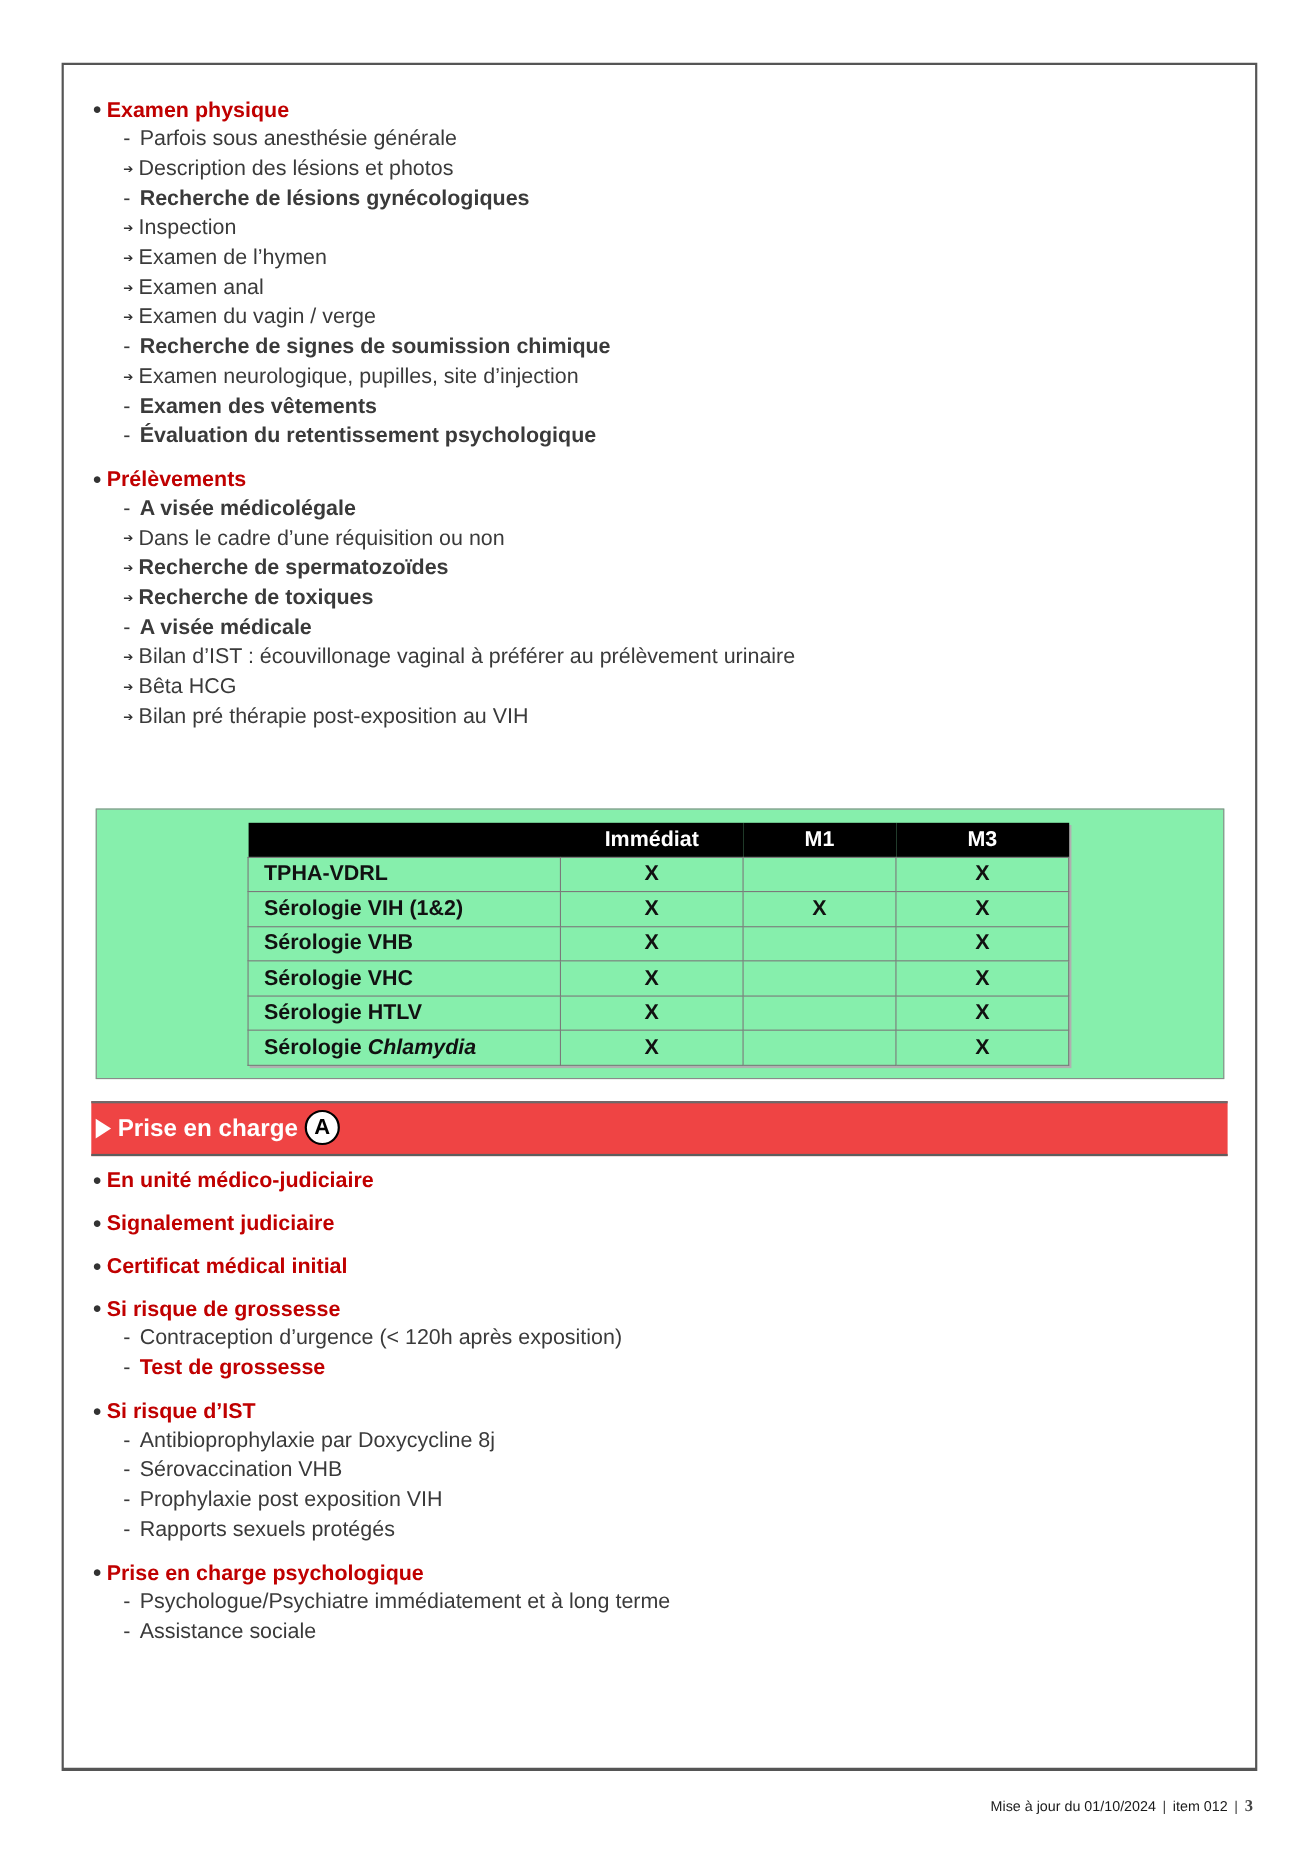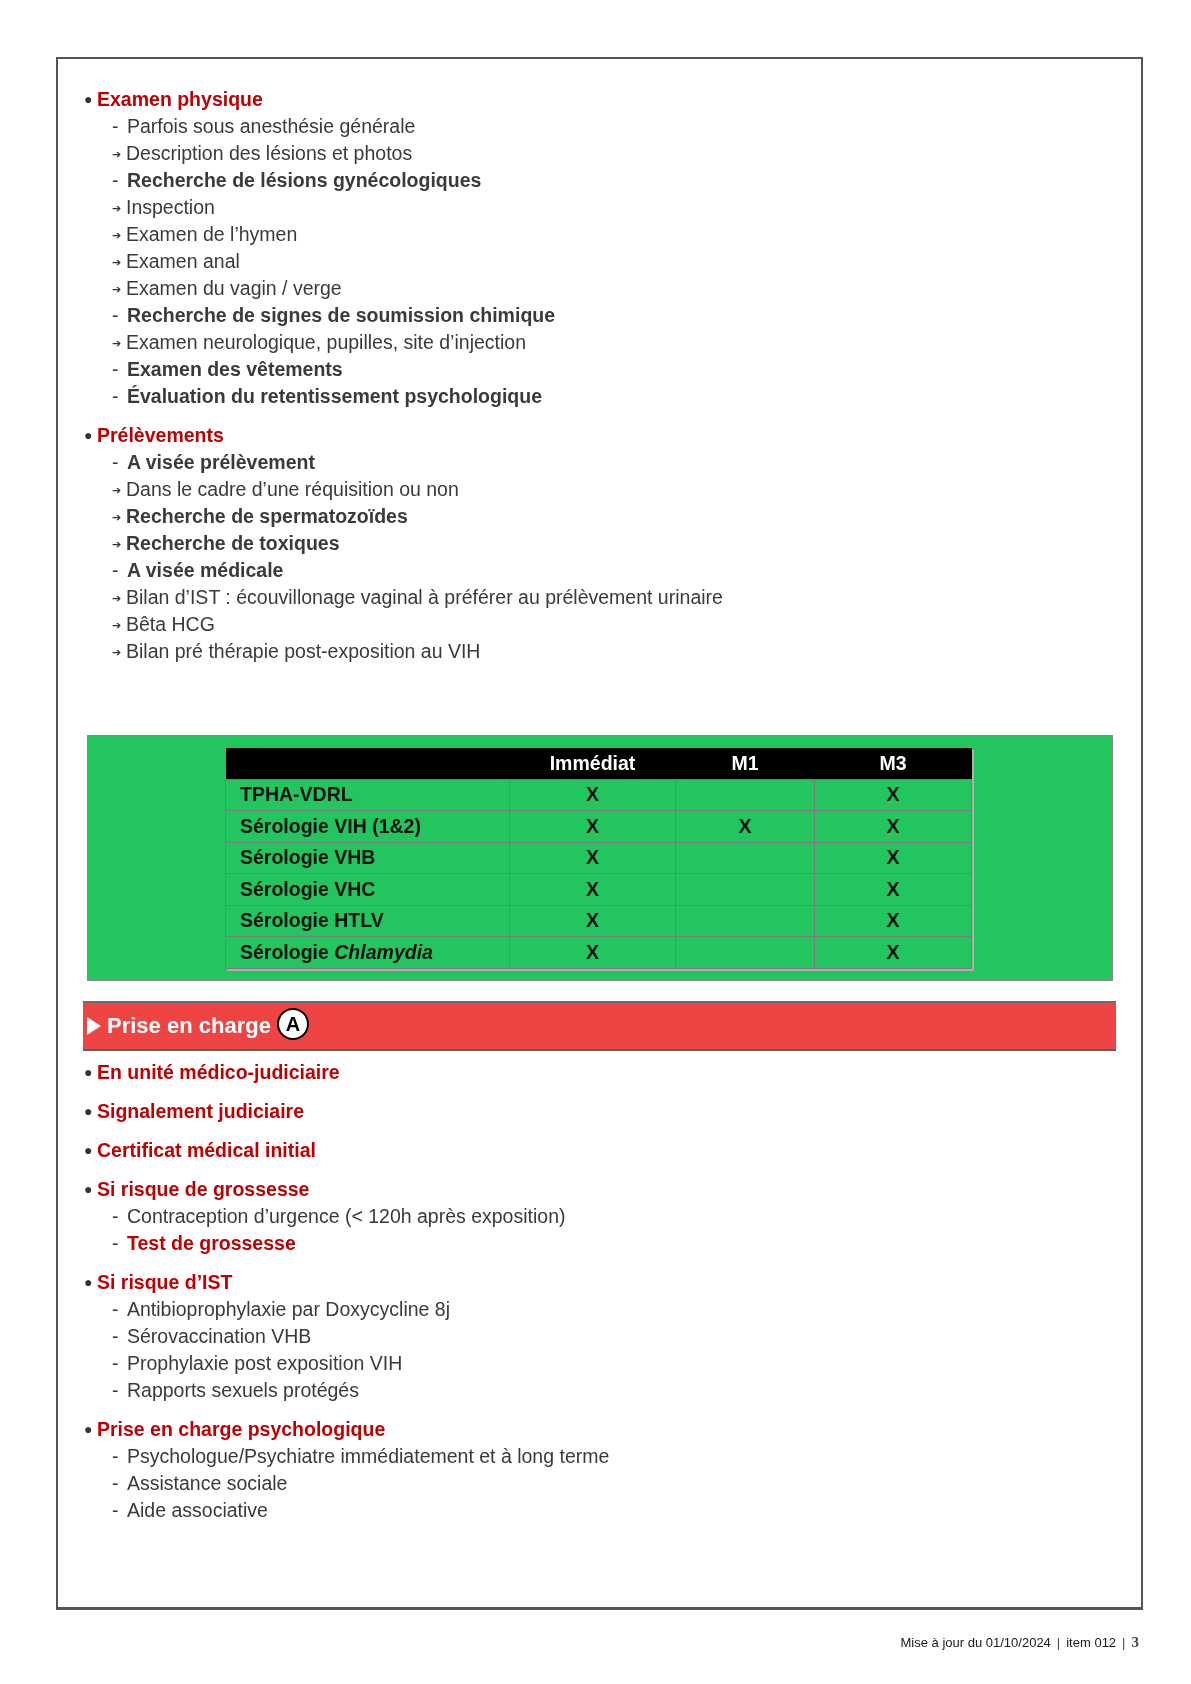--- a/index.html
+++ b/index.html
@@ -44,21 +44,21 @@
       font-size: 11px; color: #333; vertical-align: 2px;
     }
     .bold { font-weight: bold; color: #3a3a3a; }
     .red { color: #c00000 !important; font-weight: bold; }
 
     .table-box {
       position: absolute;
       left: 87px; top: 735px;
       width: 1026px; height: 246px;
       border: 1.5px solid #8a8a8a;
-      background: #22c55e;
+      background: #86efac;
     }
     table.serology {
       position: absolute;
       left: 137px; top: 12px;
       border-collapse: collapse;
       font-size: 19.5px;
       box-shadow: 2px 2px 0 #b0b0b0;
     }
     table.serology th {
       background: #000; color: #fff;
@@ -159,21 +159,21 @@
         <div class="line l2"><span class="dash">-</span><span class="bold">Examen des vêtements</span></div>
         <div class="line l2"><span class="dash">-</span><span class="bold">Évaluation du retentissement psychologique</span></div>
       </div>
   </div>
 
   <div class="section">
     <div class="line l1">
       <span class="bullet">●</span><span class="text">Prélèvements</span>
     </div>
     <div id="prelev-items">
-        <div class="line l2"><span class="dash">-</span><span class="bold">A visée prélèvement</span></div>
+        <div class="line l2"><span class="dash">-</span><span class="bold">A visée médicolégale</span></div>
         <div class="line l3"><span class="arrow">➔</span><span>Dans le cadre d’une réquisition ou non</span></div>
         <div class="line l3"><span class="arrow">➔</span><span class="bold">Recherche de spermatozoïdes</span></div>
         <div class="line l3"><span class="arrow">➔</span><span class="bold">Recherche de toxiques</span></div>
         <div class="line l2"><span class="dash">-</span><span class="bold">A visée médicale</span></div>
         <div class="line l3"><span class="arrow">➔</span><span>Bilan d’IST : écouvillonage vaginal à préférer au prélèvement urinaire</span></div>
         <div class="line l3"><span class="arrow">➔</span><span>Bêta HCG</span></div>
         <div class="line l3"><span class="arrow">➔</span><span>Bilan pré thérapie post-exposition au VIH</span></div>
       </div>
   </div>
 </div>
@@ -252,19 +252,18 @@
       <div class="line l1"><span class="bullet">●</span><span class="text">Si risque d’IST</span></div>
       <div class="line l2"><span class="dash">-</span><span>Antibioprophylaxie par Doxycycline 8j</span></div>
       <div class="line l2"><span class="dash">-</span><span>Sérovaccination VHB</span></div>
       <div class="line l2"><span class="dash">-</span><span>Prophylaxie post exposition VIH</span></div>
       <div class="line l2"><span class="dash">-</span><span>Rapports sexuels protégés</span></div>
     </div>
     <div class="section">
       <div class="line l1"><span class="bullet">●</span><span class="text">Prise en charge psychologique</span></div>
       <div class="line l2"><span class="dash">-</span><span>Psychologue/Psychiatre immédiatement et à long terme</span></div>
       <div class="line l2"><span class="dash">-</span><span>Assistance sociale</span></div>
-      <div class="line l2"><span class="dash">-</span><span>Aide associative</span></div>
     </div>
   </div>
 
 <div class="footer">
   <span>Mise à jour du 01/10/2024</span><span class="sep">|</span><span class="item">item 012</span><span class="sep">|</span><span class="pnum">3</span>
 </div>
 
 </body></html>

